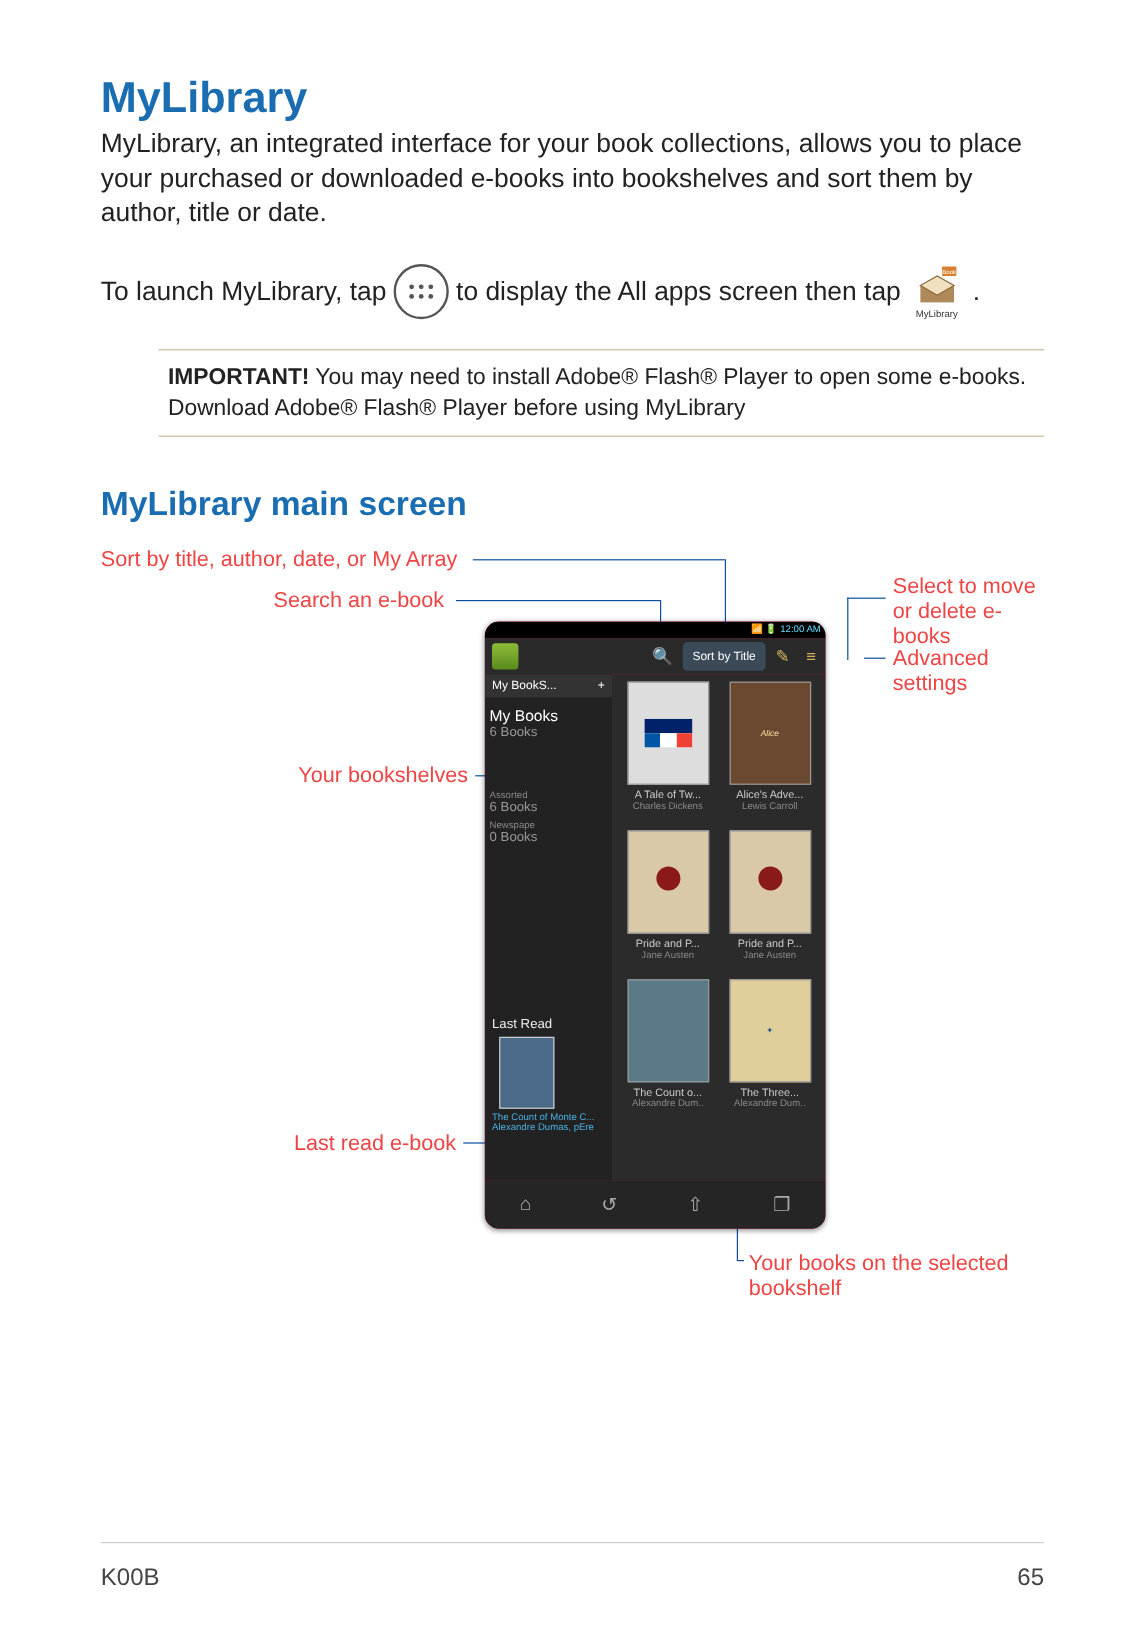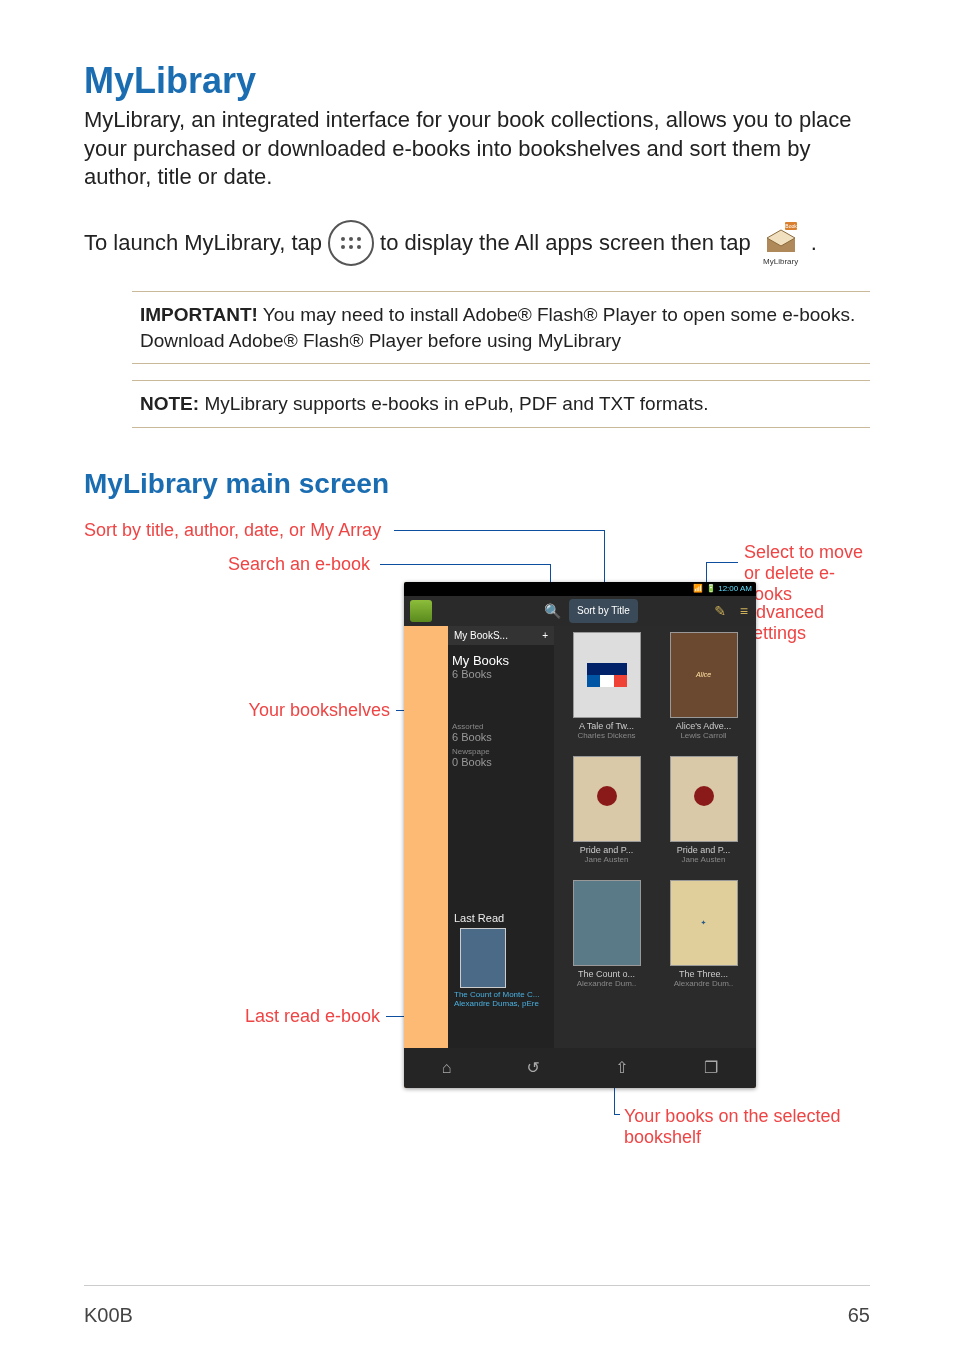--- a/index.html
+++ b/index.html
@@ -73,24 +73,24 @@
     margin: 40px 0 20px 0;
   }
   .diagram {
     position: relative;
     height: 620px;
   }
   .shot {
     position: absolute;
     left: 320px;
     top: 62px;
-    width: 352px;
+    width: 284px;
     height: 506px;
-    background: #fdba74;
-    border-radius: 2px;
+    background: #be185d;
+    border-radius: 12px;
     box-shadow: 0 1px 4px rgba(0,0,0,.4);
     color: #fff;
     font-size: 11px;
     overflow: hidden;
   }
   .statusbar {
     height: 14px;
     background: #000;
     color: #5de0ff;
     font-size: 8px;
@@ -108,21 +108,21 @@
   .toolbar .badge { width:22px; height:22px; background:linear-gradient(#8dbd3a,#5a8a1d); margin-left:6px; border-radius:3px; }
   .toolbar .search { position:absolute; left:140px; font-size:14px; }
   .toolbar .sort {
     position:absolute; left:165px; top:3px; height:24px; background:#3a4a58;
     border-radius:4px; font-size:10px; padding:0 8px; display:flex; align-items:center;
   }
   .toolbar .pen { position:absolute; right:30px; font-size:14px; color:#cdb15a; }
   .toolbar .adv { position:absolute; right:8px; font-size:14px; color:#cdb15a; }
   .body { display:flex; height:422px; }
   .sidebar {
-    width: 106px; background:#222; box-sizing:border-box;margin-left:44px;
+    width: 106px; background:#222; box-sizing:border-box;
   }
   .sidebar .tab {
     background:#333; font-size:10px; padding:4px 6px; display:flex; justify-content:space-between;
   }
   .sidebar .shelf { text-align:left; padding:8px 4px; }
   .sidebar .shelfname { font-size:13px; color:#fff; }
   .sidebar .shelfcount { font-size:11px; color:#999; }
   .sidebar .small { font-size:8px; color:#888; }
   .sidebar .lastread {
     position:absolute; bottom:80px; width:106px; text-align:left;
@@ -187,23 +187,20 @@
       </span>
       <span class="caption">MyLibrary</span>
     </span>
     <span>.</span>
   </p>
 
   <div class="notice">
     <strong>IMPORTANT!</strong><span>  You may need to install Adobe® Flash® Player to open some e-books. Download Adobe® Flash® Player before using MyLibrary</span>
   </div>
 
-  <div class="notice">
-    <strong>NOTE:</strong><span>  MyLibrary supports e-books in ePub, PDF and TXT formats.</span>
-  </div>
 
   <h2 class="sub">MyLibrary main screen</h2>
 
   <div class="diagram">
 
     <div class="label" style="left:0px; top:0px;">Sort by title, author, date, or My Array</div>
     <div class="label" style="left:76px; top:34px; text-align:right; width:210px;">Search an e-book</div>
     <div class="label" style="left:96px; top:180px; text-align:right; width:210px;">Your bookshelves</div>
     <div class="label" style="left:86px; top:486px; text-align:right; width:210px;">Last read e-book</div>
     <div class="label" style="left:660px; top:22px; max-width:200px;">Select to move or delete e-books</div>

